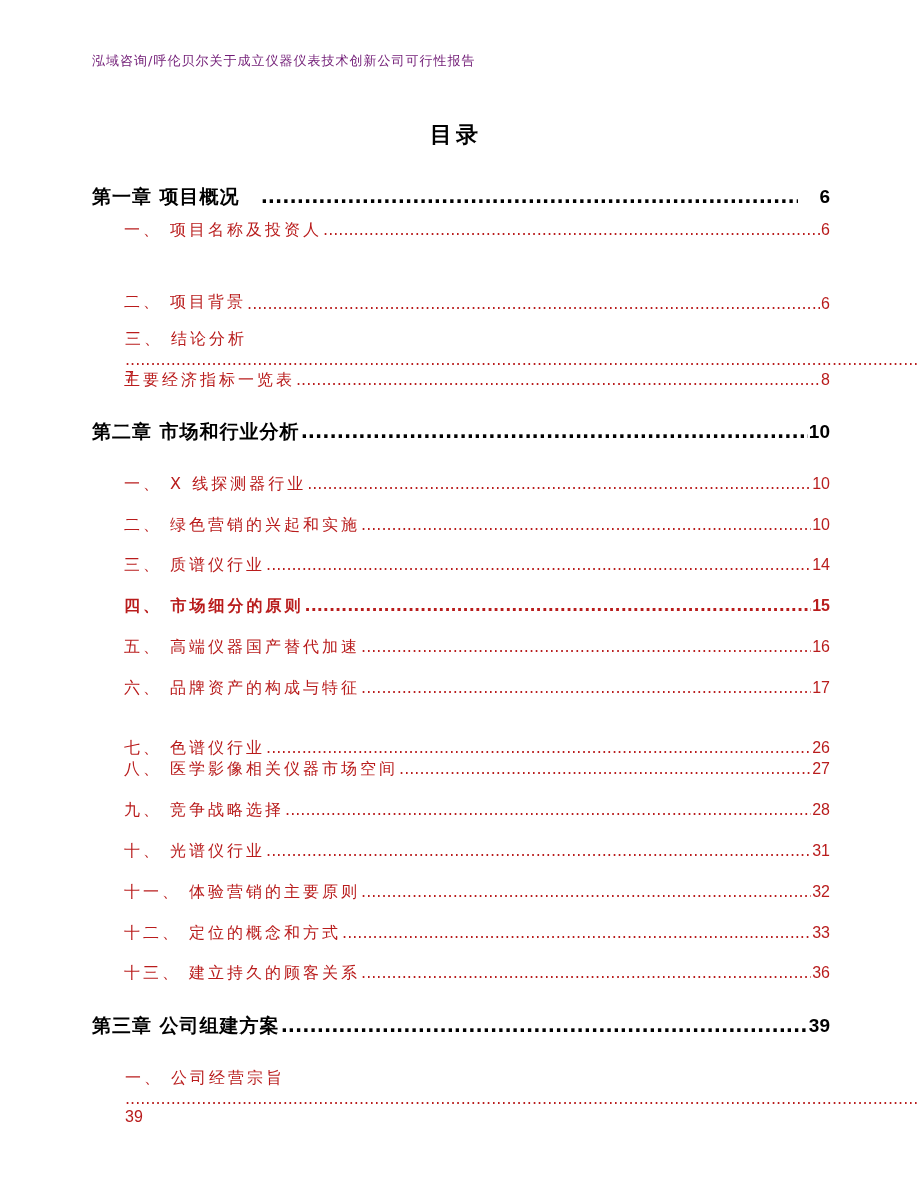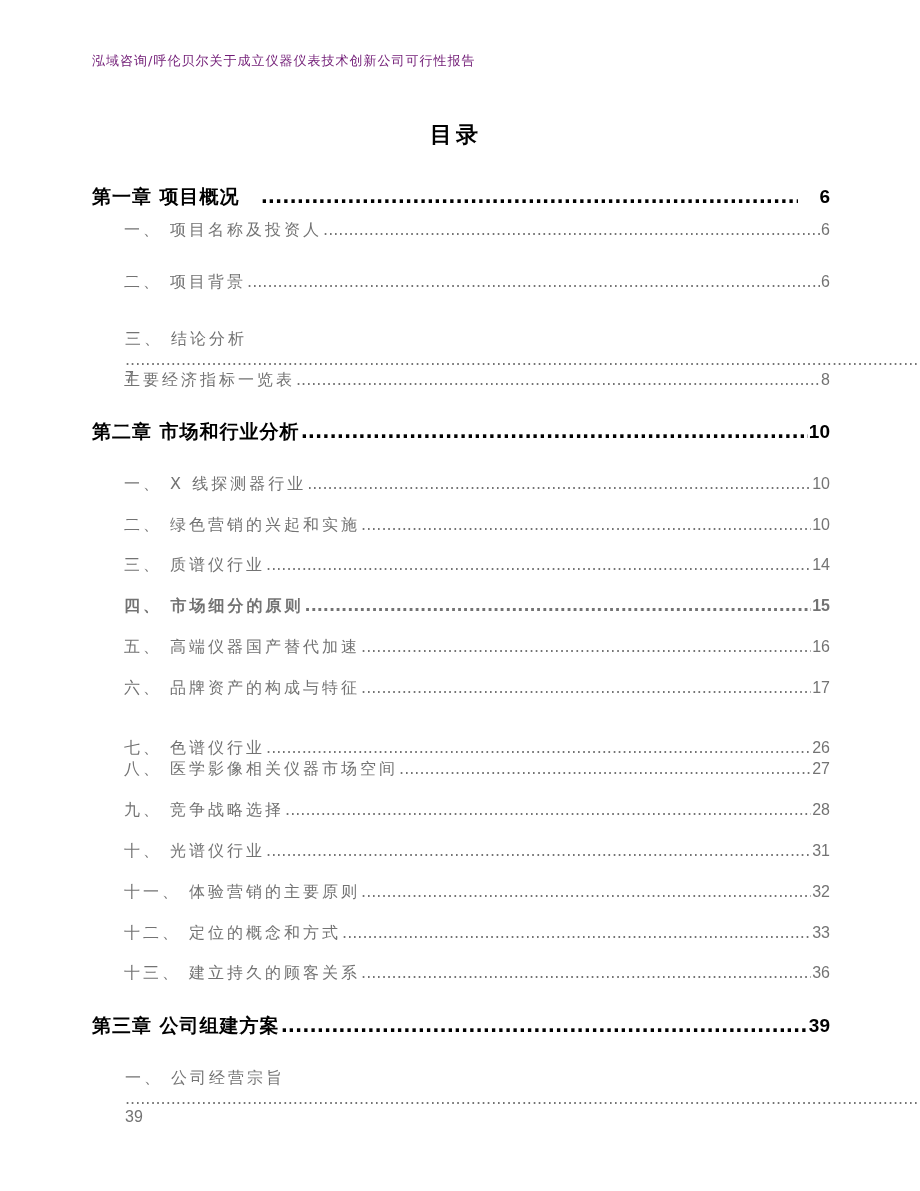--- a/index.html
+++ b/index.html
@@ -13,21 +13,21 @@
     .toc-line .label { flex: 0 0 auto; }
     .toc-line .dots { flex: 1 1 auto; overflow: hidden; margin: 0 1px; }
     .toc-line .dots::before {
       content: "................................................................................................................................................................................................................................";
       letter-spacing: 0px;
     }
     .toc-line .page { flex: 0 0 auto; font-family: "Liberation Sans", sans-serif; }
     .chapter { left: 92px; width: 738px; font-size: 19px; font-weight: bold; }
     .chapter .label { letter-spacing: 1px; }
     .chapter .dots::before { font-weight: bold; }
-    .section { left: 124px; width: 706px; font-size: 16px; color: #737373; }
+    .section { left: 124px; width: 706px; font-size: 16px; color: #b91c1c; }
     .section .label { letter-spacing: 3px; }
     .section .page { font-size: 16px; }
   </style>
 </head>
 <body>
 
 <div class="header">泓域咨询/呼伦贝尔关于成立仪器仪表技术创新公司可行性报告</div>
 
 <div class="title">目录</div>
 
@@ -35,21 +35,21 @@
   <span class="label">第一章 项目概况</span>
   <span class="dots"></span>
   <span class="page">6</span>
 </div>
 
 <div class="toc-line section" style="top:220px;">
   <span class="label">一、 项目名称及投资人</span>
   <span class="dots"></span>
   <span class="page">6</span>
 </div>
-<div class="toc-line section" style="top:272px;">
+<div class="toc-line section" style="top:292px;align-items:flex-end;">
   <span class="label">二、 项目背景</span>
   <span class="dots"></span>
   <span class="page">6</span>
 </div>
 <div class="toc-line section" style="top:329px;flex-direction:column;">
   <span class="label">三、 结论分析</span>
   <span class="dots"></span>
   <span class="page">7</span>
 </div>
 <div class="toc-line section" style="top:370px;">

